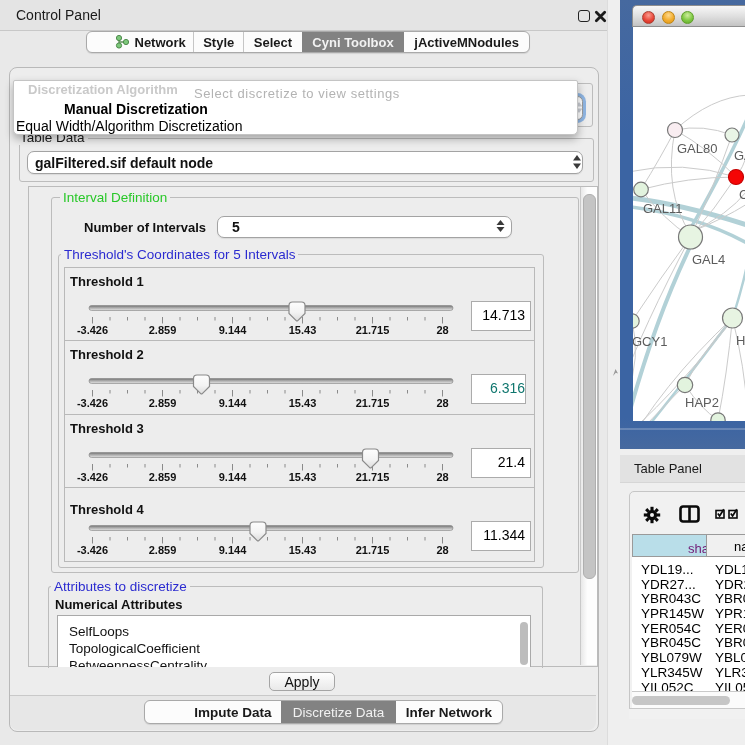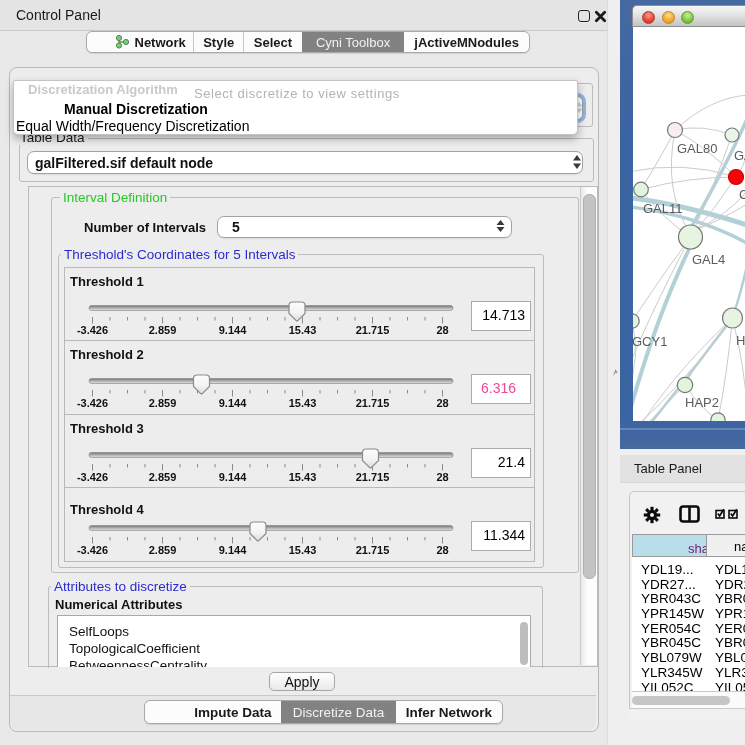--- a/index.html
+++ b/index.html
@@ -30,21 +30,21 @@
 <div class="tabbar" style="left:86px;top:31px;width:442px;height:20px;">
  <div class="tab tabsep" style="width:91px;margin-left:20px;">
    <svg width="15" height="16" viewBox="0 0 15 16" style="margin-right:5px;">
      <path d="M4 5 L4 11 M4 8 L10.5 8" stroke="#5E8F57" stroke-width="1.3" fill="none"></path>
      <circle cx="4" cy="4" r="2.6" fill="#7DC87B" stroke="#4E8A4C" stroke-width="1"></circle>
      <circle cx="4" cy="11.5" r="2.6" fill="#7DC87B" stroke="#4E8A4C" stroke-width="1"></circle>
      <circle cx="11" cy="8" r="2.6" fill="#7DC87B" stroke="#4E8A4C" stroke-width="1"></circle>
    </svg>Network</div>
  <div class="tab tabsep" style="width:52px;">Style</div>
  <div class="tab" style="width:60px;">Select</div>
- <div class="tab tabsel" style="width:107px;font-weight:400;">Cyni Toolbox</div>
+ <div class="tab tabsel" style="width:107px;font-weight:700;">Cyni Toolbox</div>
  <div class="tab" style="width:130px;">jActiveMNodules</div>
 </div>
 
 <div class="abs" style="left:9px;top:67px;width:588px;height:663px;background:#EDEDED;
   border:1px solid #B9B9B9;border-radius:8px;"></div>
 <div class="abs" style="left:10px;top:695px;width:586px;height:34px;background:#E7E7E7;
   border-top:1px solid #C9C9C9;border-radius:0 0 8px 8px;"></div>
 
 <div class="gb" style="left:19px;top:83px;width:572px;height:42px;"></div>
 <div class="abs" style="left:27px;top:96px;width:554px;height:22px;background:#fff;
@@ -63,21 +63,21 @@
  <path d="M6 1 L10 6.5 L2 6.5 Z" fill="#3A3A3A"></path>
     <path d="M6 15 L10 9.5 L2 9.5 Z" fill="#3A3A3A"></path>
 </svg>
 
 <div class="abs" style="left:13px;top:80px;width:563px;height:53px;background:#FFFFFF;
   border:1px solid #C4C4C4;border-radius:2px 2px 5px 5px;
   box-shadow:0 4px 9px rgba(0,0,0,0.30);z-index:30;">
   <div class="abs bold" style="left:14px;top:1px;font-size:13px;color:#C9C9C9;">Discretization Algorithm</div>
   <div class="abs" style="left:180px;top:5px;font-size:13px;letter-spacing:0.55px;color:#B3B3B3;">Select discretize to view settings</div>
   <div class="abs bold" style="left:2px;top:20px;font-size:14px;color:#000;padding-left:48px;">Manual Discretization</div>
-  <div class="abs" style="left:2px;top:37px;font-size:14px;color:#000;">Equal Width/Frequency Discretization</div>
+  <div class="abs" style="left:2px;top:37px;font-size:14px;color:#000;">Equal Width/Algorithm Discretization</div>
 </div>
 
 <div class="abs" style="left:28px;top:186px;width:568px;height:479px;border:1px solid #BBBBBB;background:#EDEDED;"></div>
 
 <div class="gb" style="left:51px;top:197px;width:526px;height:374px;"></div>
 <div class="gt" style="left:60px;top:190px;color:#28C828;">Interval Definition</div>
 <div class="abs bold" style="left:84px;top:220px;font-size:13px;color:#111;">Number of Intervals</div>
 <div class="combo" style="left:217px;top:216px;width:293px;height:20px;">
   <div class="ctext" style="left:14px;">5</div>
   </div>
@@ -177,21 +177,21 @@
     <line x1="377.5" y1="49" x2="377.5" y2="55.5" stroke="#8A8A8A" stroke-width="1"></line>
  <text x="27.5" y="66" font-size="11" font-weight="bold" fill="#111" text-anchor="middle">-3.426</text>
     <text x="97.5" y="66" font-size="11" font-weight="bold" fill="#111" text-anchor="middle">2.859</text>
     <text x="167.5" y="66" font-size="11" font-weight="bold" fill="#111" text-anchor="middle">9.144</text>
     <text x="237.5" y="66" font-size="11" font-weight="bold" fill="#111" text-anchor="middle">15.43</text>
     <text x="307.5" y="66" font-size="11" font-weight="bold" fill="#111" text-anchor="middle">21.715</text>
     <text x="377.5" y="66" font-size="11" font-weight="bold" fill="#111" text-anchor="middle">28</text>
  <path d="M 128.5 37.5 Q 128.5 34 132.0 34 L 141.0 34 Q 144.5 34 144.5 37.5 L 144.5 45.5 L 137.3 52.6 Q 136.5 53.3 135.7 52.6 L 128.5 45.5 Z" fill="url(#th2)" stroke="#8A8A8A" stroke-width="1.2"></path>
 </svg>
 <div class="abs" style="left:471px;top:373.5px;width:53px;height:28px;background:#fff;border:1px solid #ABABAB;
-  font-size:14px;color:#ec4899;text-align:center;padding-right:5px;line-height:27px;">6.316</div>
+  font-size:14px;color:#0f766e;text-align:right;line-height:27px;">6.316</div>
 
 <div class="abs" style="left:63.5px;top:414px;width:469px;height:73px;border:1px solid #B9B9B9;background:#EDEDED;"></div>
 <div class="abs bold" style="left:70px;top:421px;font-size:13px;color:#111;">Threshold 3</div>
 <svg class="abs" style="left:64.5px;top:415px;" width="400" height="71" viewBox="0 0 400 71">
  <defs>
   <linearGradient id="tg3" x1="0" y1="0" x2="0" y2="1">
    <stop offset="0" stop-color="#6F6F6F"></stop>
         <stop offset="0.45" stop-color="#ABABAB"></stop>
    <stop offset="0.8" stop-color="#CFCFCF"></stop>
         <stop offset="1" stop-color="#E6E6E6"></stop>

